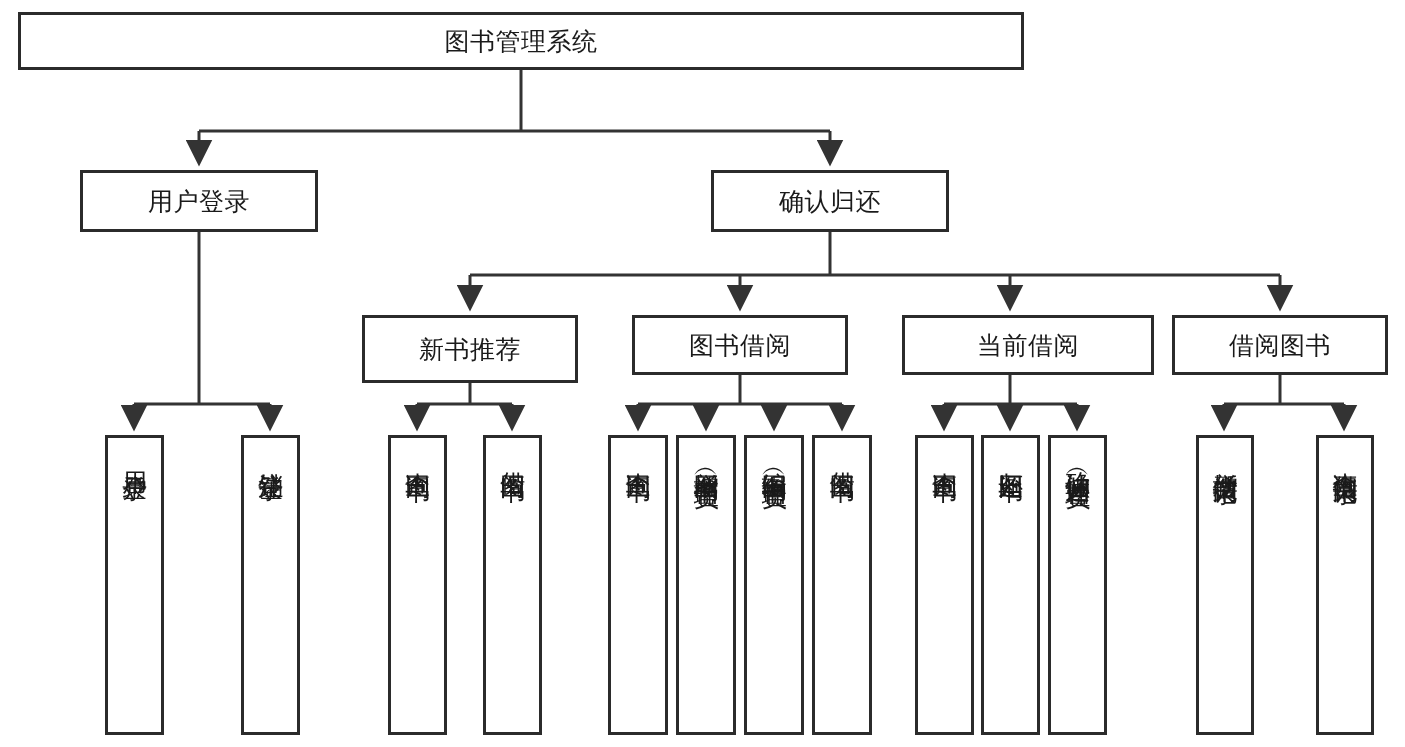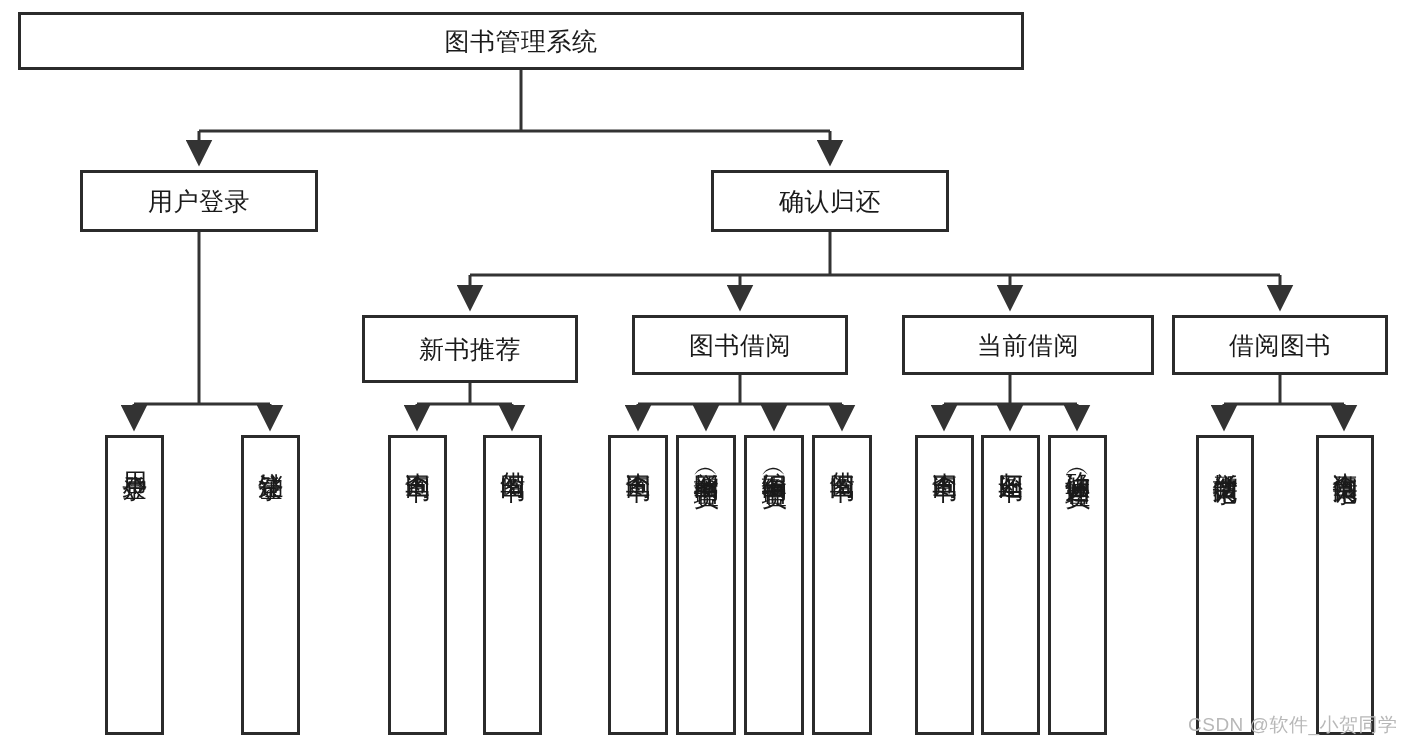--- a/index.html
+++ b/index.html
@@ -188,15 +188,14 @@
     <span class="node-label">确认归还（管理员）</span>
   </div>
 
   <div class="node vertical" style="left:1196px; top:435px; width:58px; height:300px;">
     <span class="node-label">新增借阅记录</span>
   </div>
   <div class="node vertical" style="left:1316px; top:435px; width:58px; height:300px;">
     <span class="node-label">查询借阅记录</span>
   </div>
 
-  <div class="watermark">CSDN @软件_小贺同学</div>
 
 </div>
 
 </body></html>

